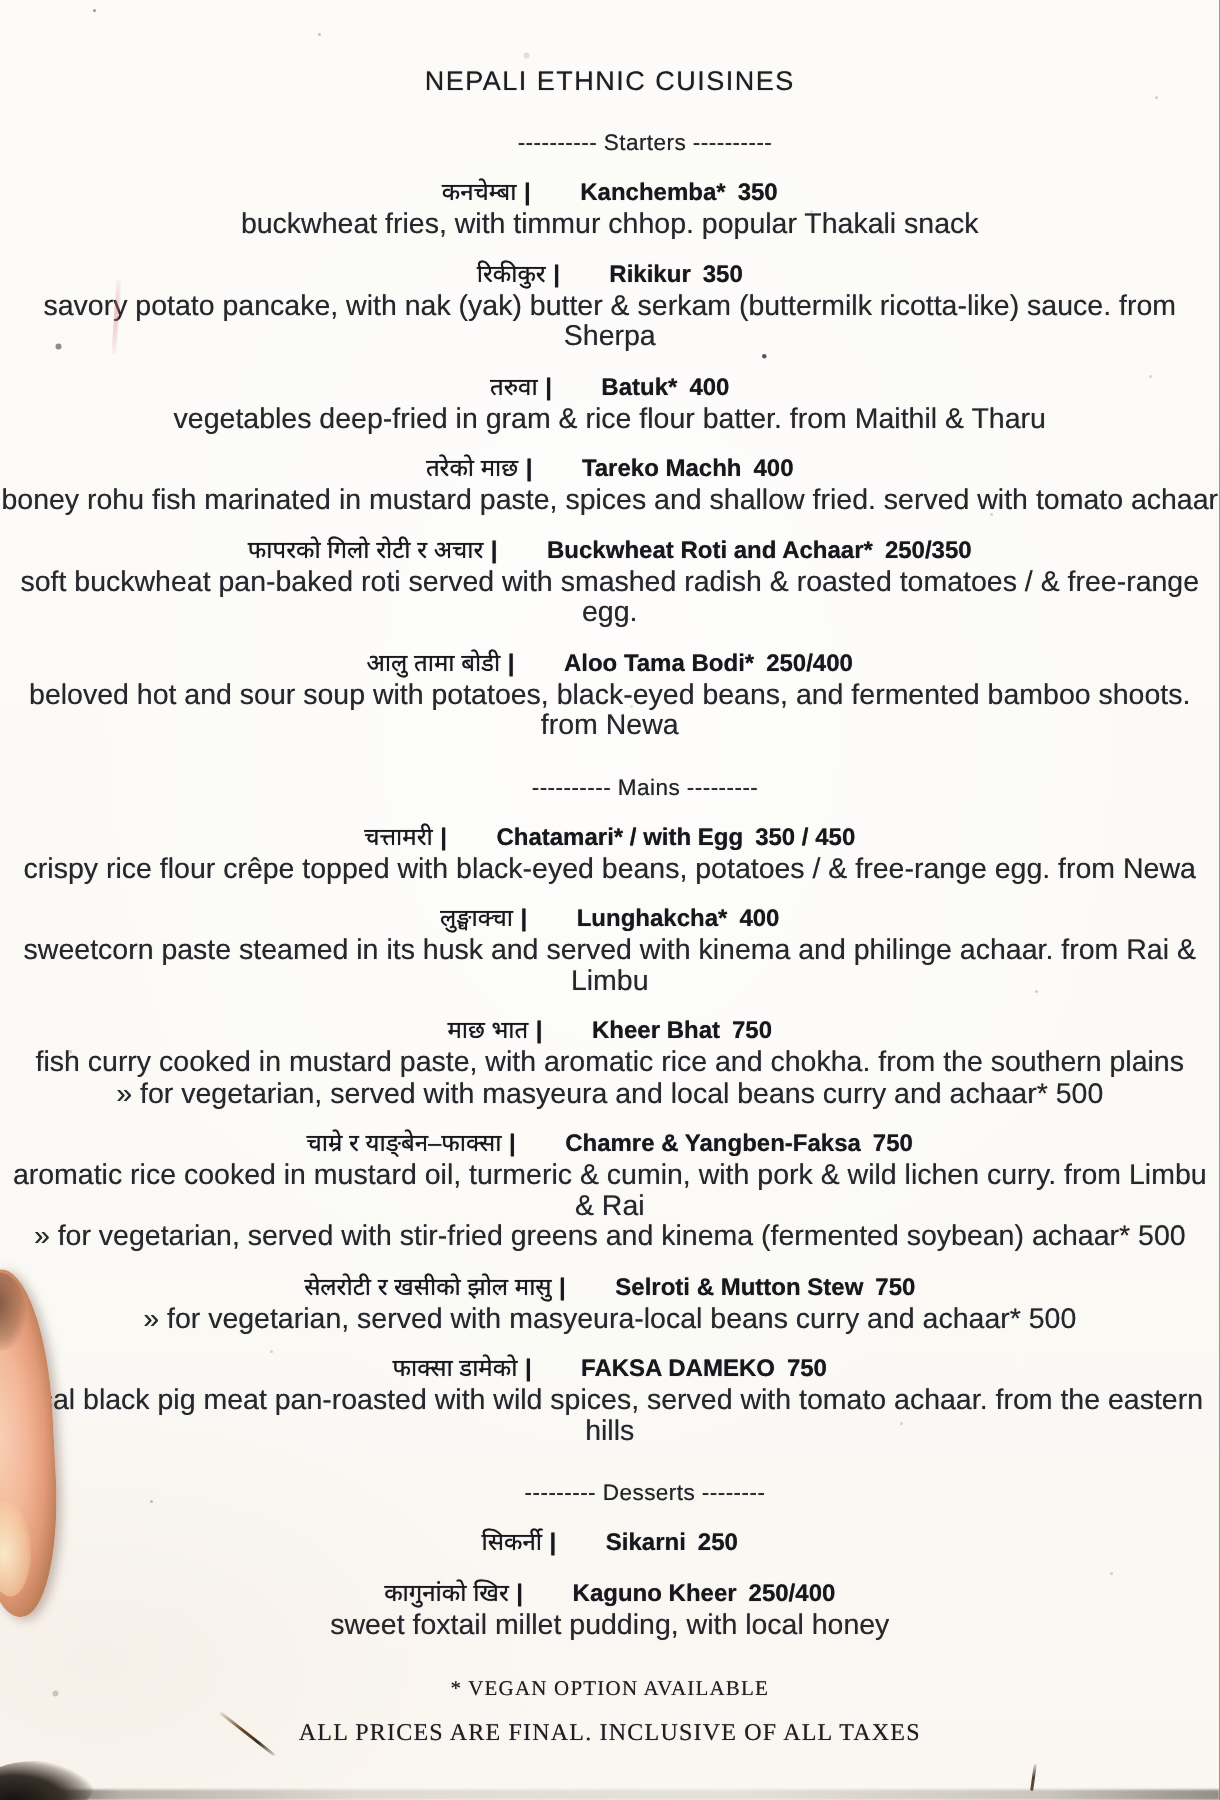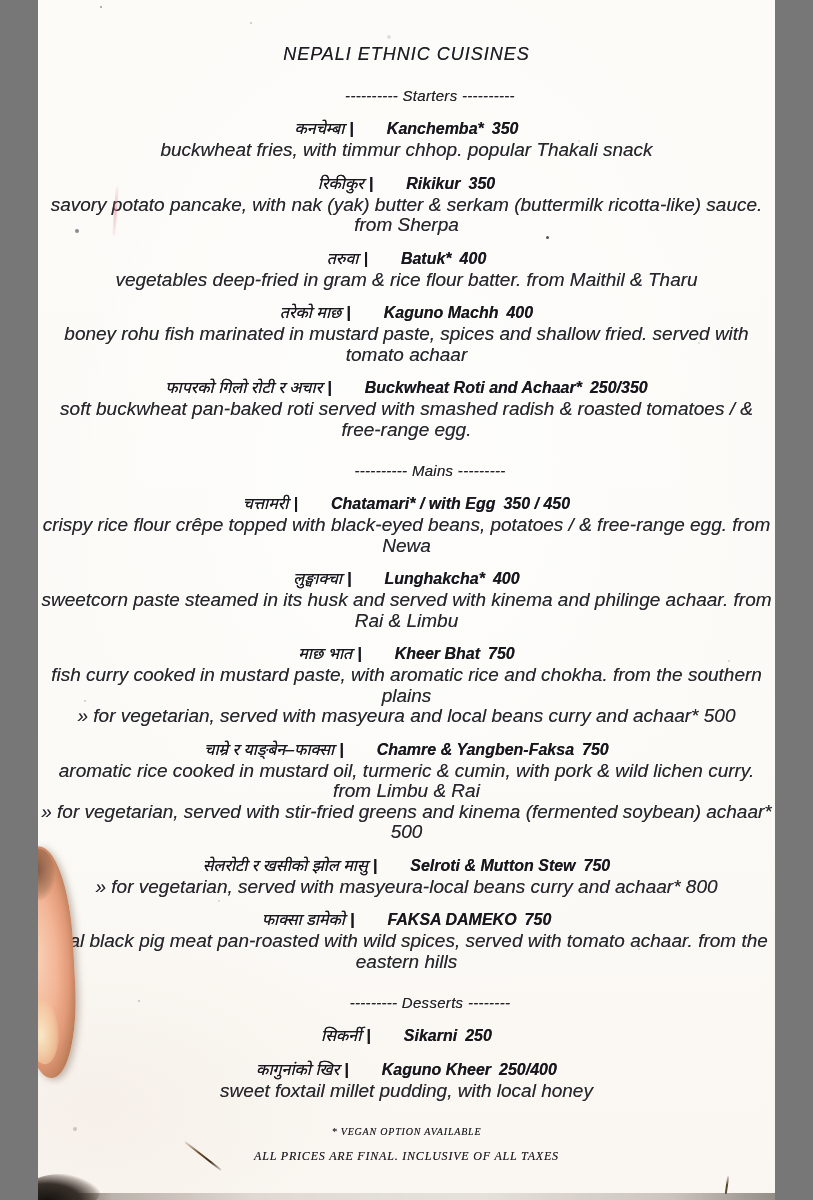--- a/index.html
+++ b/index.html
@@ -1,28 +1,27 @@
 <!DOCTYPE html>
 <html><head>
 <meta charset="utf-8">
 <style>
   html, body { margin: 0; padding: 0; background: #777; }
   .page {
     position: relative;
-    width: 737px;
+    width: 813px;
     height: 1200px;
     margin: 0 auto;
     overflow: hidden;
     background:
       radial-gradient(ellipse 420px 260px at 8% 92%, rgba(214,170,150,0.10), transparent 70%),
       radial-gradient(ellipse 500px 700px at 50% 40%, rgba(255,255,255,0.6), transparent 80%),
       linear-gradient(180deg, #fcfbf8 0%, #fbfaf6 60%, #faf7f2 100%);
     font-family: "Liberation Sans", "DejaVu Sans", sans-serif;
     color: #23232a;
-    font-style: italic;
   }
 
   .menu { position: absolute; left: 0; top: 0; width: 100%; padding-top: 44px; text-align: center; }
 
   .menu-title {
     font-size: 18px;
     letter-spacing: 1px;
     font-weight: 400;
     color: #1d1d24;
     margin-bottom: 18px;
@@ -52,23 +51,23 @@
   .price { font-weight: 700; padding-left: 8px; }
 
   .item-line {
     font-size: 19px;
     line-height: 20.5px;
     color: #26262d;
     text-shadow: 0 0 0.5px rgba(30,30,40,0.55);
   }
 
   .footer { margin-top: 24px; font-family: "Liberation Serif", "DejaVu Serif", serif; }
-  .footer-line1 { font-size: 10px; letter-spacing: 0.8px; color: #1e1e24; margin-bottom: 12px;
+  .footer-line1 { font-size: 14px; letter-spacing: 0.8px; color: #1e1e24; margin-bottom: 12px;
                   text-shadow: 0 0 0.5px rgba(20,20,30,0.6); }
-  .footer-line2 { font-size: 12px; letter-spacing: 0.8px; color: #1e1e24;
+  .footer-line2 { font-size: 16px; letter-spacing: 0.8px; color: #1e1e24;
                   text-shadow: 0 0 0.5px rgba(20,20,30,0.6); }
 
   
   .thumb {
     position: absolute; left: -16px; top: 846px; width: 52px; height: 232px;
     border-radius: 48% 62% 58% 50% / 28% 46% 44% 30%;
     background: radial-gradient(ellipse at 28% 48%, #f8d2b8 0%, #f3b596 38%, #e29a78 60%, #b97a55 78%, #74503a 92%, #5c4030 100%);
     box-shadow: 3px 2px 7px rgba(90,60,40,0.35);
     transform: rotate(-3deg);
   }
@@ -149,29 +148,33 @@
         <div class="item-title"><span class="native">रिकीकुर</span><span class="sep">|</span><span class="latin">Rikikur</span><span class="price">350</span></div>
         <div class="item-line">savory potato pancake, with nak (yak) butter &amp; serkam (buttermilk ricotta-like) sauce. from Sherpa</div>
       </div>
 
       <div class="item">
         <div class="item-title"><span class="native">तरुवा</span><span class="sep">|</span><span class="latin">Batuk*</span><span class="price">400</span></div>
         <div class="item-line">vegetables deep-fried in gram &amp; rice flour batter. from Maithil &amp; Tharu</div>
       </div>
 
       <div class="item">
-        <div class="item-title"><span class="native">तरेको माछ</span><span class="sep">|</span><span class="latin">Kaguno Machh</span><span class="price">400</span></div>
+        <div class="item-title"><span class="native">तरेको माछ</span><span class="sep">|</span><span class="latin">Tareko Machh</span><span class="price">400</span></div>
         <div class="item-line">boney rohu fish marinated in mustard paste, spices and shallow fried. served with tomato achaar</div>
       </div>
 
       <div class="item">
         <div class="item-title"><span class="native">फापरको गिलो रोटी र अचार</span><span class="sep">|</span><span class="latin">Buckwheat Roti and Achaar*</span><span class="price">250/350</span></div>
         <div class="item-line">soft buckwheat pan-baked roti served with smashed radish &amp; roasted tomatoes / &amp; free-range egg.</div>
       </div>
 
+      <div class="item">
+        <div class="item-title"><span class="native">आलु तामा बोडी</span><span class="sep">|</span><span class="latin">Aloo Tama Bodi*</span><span class="price">250/400</span></div>
+        <div class="item-line">beloved hot and sour soup with potatoes, black-eyed beans, and fermented bamboo shoots. from Newa</div>
+      </div>
     </div>
 
     <div>
       <div class="section-heading">---------- Mains ---------</div>
 
       <div class="item">
         <div class="item-title"><span class="native">चत्तामरी</span><span class="sep">|</span><span class="latin">Chatamari* / with Egg</span><span class="price">350 / 450</span></div>
         <div class="item-line">crispy rice flour crêpe topped with black-eyed beans, potatoes / &amp; free-range egg. from Newa</div>
       </div>
 
@@ -188,21 +191,21 @@
       </div>
 
       <div class="item">
         <div class="item-title"><span class="native">चाम्रे र याङ्बेन–फाक्सा</span><span class="sep">|</span><span class="latin">Chamre &amp; Yangben-Faksa</span><span class="price">750</span></div>
         <div class="item-line">aromatic rice cooked in mustard oil, turmeric &amp; cumin, with pork &amp; wild lichen curry. from Limbu &amp; Rai</div>
         <div class="item-line">» for vegetarian, served with stir-fried greens and kinema (fermented soybean) achaar* 500</div>
       </div>
 
       <div class="item">
         <div class="item-title"><span class="native">सेलरोटी र खसीको झोल मासु</span><span class="sep">|</span><span class="latin">Selroti &amp; Mutton Stew</span><span class="price">750</span></div>
-        <div class="item-line">» for vegetarian, served with masyeura-local beans curry and achaar* 800</div>
+        <div class="item-line">» for vegetarian, served with masyeura-local beans curry and achaar* 500</div>
       </div>
 
       <div class="item">
         <div class="item-title"><span class="native">फाक्सा डामेको</span><span class="sep">|</span><span class="latin">FAKSA DAMEKO</span><span class="price">750</span></div>
         <div class="item-line">local black pig meat pan-roasted with wild spices, served with tomato achaar. from the eastern hills</div>
       </div>
     </div>
 
     <div>
       <div class="section-heading">--------- Desserts --------</div>

